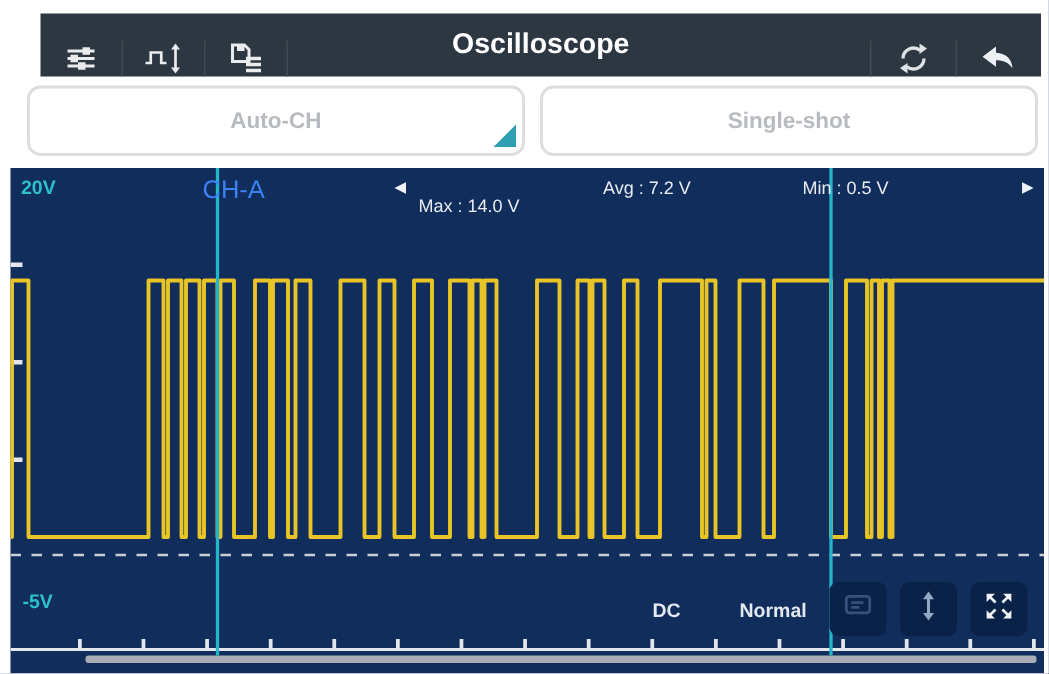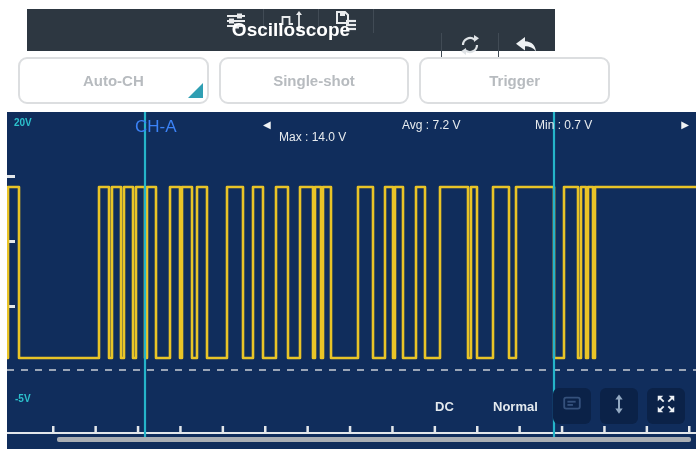--- a/index.html
+++ b/index.html
@@ -1,43 +1,43 @@
 <!DOCTYPE html>
 <html><head>
 <meta charset="utf-8">
 <style>
   html,body{margin:0;padding:0;background:#ffffff;}
   .page{position:relative;width:699px;height:449px;background:#ffffff;overflow:hidden;
         font-family:"Liberation Sans", sans-serif;}
 
   
-  .topbar{position:absolute;left:27px;top:9px;width:528px;height:42px;background:#2d3741;
-          display:flex;align-items:center;flex-direction:column;}
+  .topbar{position:absolute;left:27px;top:9px;width:667px;height:42px;background:#2d3741;
+          display:flex;align-items:flex-end;}
   .tb-cell{width:54px;display:flex;align-items:center;justify-content:center;cursor:pointer;}
   .tb-left .tb-cell{border-right:1px solid #414b55;}
   .tb-right .tb-cell{border-left:1px solid #414b55;width:56px;}
   .tb-left{display:flex;}
   .tb-right{display:flex;margin-left:auto;}
   .tb-title{position:absolute;left:0;right:0;top:0;bottom:0;display:flex;align-items:center;
             justify-content:center;color:#ffffff;font-size:19px;font-weight:bold;pointer-events:none;}
   .tb-cell svg{display:block;}
 
   
-  .toolbar{position:absolute;left:18px;top:57px;width:592px;height:47px;display:flex;gap:10px;}
+  .toolbar{position:absolute;left:18px;top:57px;width:674px;height:47px;display:flex;gap:10px;}
   .tool-btn{flex:1;position:relative;background:#ffffff;border:2px solid #dcdee0;border-radius:9px;
             color:#b7bbbf;font-size:15px;font-weight:bold;display:flex;align-items:center;
             justify-content:center;cursor:pointer;}
   .corner-tri{position:absolute;right:4px;bottom:4px;width:0;height:0;
               border-left:15px solid transparent;border-bottom:15px solid #2f9fb3;}
 
   
   .scope{position:absolute;left:7px;top:112px;width:689px;height:337px;background:#102d5c;}
   .scope svg.wave{position:absolute;left:0;top:0;}
   .s-label{position:absolute;white-space:nowrap;}
-  .lbl-cyan{color:#2cc0cc;font-size:10px;font-weight:bold;}
+  .lbl-cyan{color:#2cc0cc;font-size:13px;font-weight:bold;}
   .lbl-chan{color:#3b82f6;font-size:17px;font-weight:normal;}
   .lbl-stat{color:#e8ecef;font-size:12px;}
   .lbl-arrow{color:#f0f3f5;font-size:10px;}
   .lbl-mode{color:#e3e9ee;font-size:13px;font-weight:bold;padding-left:20px;}
 
   .scope-btns{position:absolute;right:11px;top:276px;display:flex;gap:9px;}
   .s-btn{width:38px;height:36px;background:#0b2248;border-radius:6px;display:flex;
          align-items:center;justify-content:center;cursor:pointer;}
 </style>
 </head>
@@ -109,23 +109,20 @@
     </div>
   </div>
 
   <div class="toolbar">
     <div class="tool-btn">
       <span>Auto-CH</span>
       <span class="corner-tri"></span>
     </div>
     <div class="tool-btn">
       <span>Single-shot</span>
-    </div>
-    <div class="tool-btn">
-      <span>Trigger</span>
     </div>
   </div>
 
   <div class="scope">
     <svg class="wave" id="scope-svg" width="689" height="337" viewBox="0 0 689 337">
         <line x1="0" y1="258" x2="689" y2="258" stroke="#c9ced5" stroke-width="1.6" stroke-dasharray="7 7"></line>
         <rect x="0" y="63" width="8" height="3" fill="#e3e7eb"></rect>
         <rect x="0" y="128" width="8" height="3" fill="#e3e7eb"></rect>
         <rect x="0" y="193" width="8" height="3" fill="#e3e7eb"></rect>
         <line x1="0" y1="321" x2="689" y2="321" stroke="#e3e7eb" stroke-width="2"></line>
@@ -149,21 +146,21 @@
         <path d="M0,246 L1,246 L1,75 L12,75 L12,246 L92,246 L92,75 L102,75 L102,246 L105,246 L105,75 L114,75 L114,246 L117,246 L117,75 L126,75 L126,246 L129,246 L129,75 L138,75 L138,246 L140,246 L140,75 L149,75 L149,246 L163,246 L163,75 L173,75 L173,246 L175,246 L175,75 L185,75 L185,246 L190,246 L190,75 L200,75 L200,246 L220,246 L220,75 L236,75 L236,246 L246,246 L246,75 L256,75 L256,246 L269,246 L269,75 L281,75 L281,246 L293,246 L293,75 L306,75 L306,246 L308,246 L308,75 L314,75 L314,246 L316,246 L316,75 L324,75 L324,246 L351,246 L351,75 L366,75 L366,246 L378,246 L378,75 L386,75 L386,246 L388,246 L388,75 L396,75 L396,246 L409,246 L409,75 L418,75 L418,246 L433,246 L433,75 L461,75 L461,246 L464,246 L464,75 L470,75 L470,246 L486,246 L486,75 L502,75 L502,246 L509,246 L509,75 L547,75 L547,246 L557,246 L557,75 L571,75 L571,246 L574,246 L574,75 L579,75 L579,246 L581,246 L581,75 L586,75 L586,246 L588,246 L588,75 L689,75" fill="none" stroke="#e9c427" stroke-width="2.6" stroke-linejoin="round"></path>
         <line x1="138" y1="0" x2="138" y2="325" stroke="#25b4c9" stroke-width="2.2"></line>
         <line x1="547" y1="0" x2="547" y2="325" stroke="#25b4c9" stroke-width="2.2"></line>
       </svg>
 
     <span class="s-label lbl-cyan" style="left:7px;top:5px;">20V</span>
     <span class="s-label lbl-chan" style="left:128px;top:5px;">CH-A</span>
     <span class="s-label lbl-arrow" style="left:256px;top:7px;">◀</span>
     <span class="s-label lbl-stat" style="left:272px;top:6px;margin-top:12px;">Max : 14.0 V</span>
     <span class="s-label lbl-stat" style="left:395px;top:6px;">Avg : 7.2 V</span>
-    <span class="s-label lbl-stat" style="left:528px;top:6px;">Min : 0.7 V</span>
+    <span class="s-label lbl-stat" style="left:528px;top:6px;">Min : 0.5 V</span>
     <span class="s-label lbl-arrow" style="right:7px;top:7px;">▶</span>
 
     <span class="s-label lbl-cyan" style="left:8px;top:281px;text-align:center;">-5V</span>
 
     <span class="s-label lbl-mode" style="left:408px;top:287px;">DC</span>
     <span class="s-label lbl-mode" style="left:466px;top:287px;">Normal</span>
 
     <div class="scope-btns">
       <div class="s-btn">
         <span>

